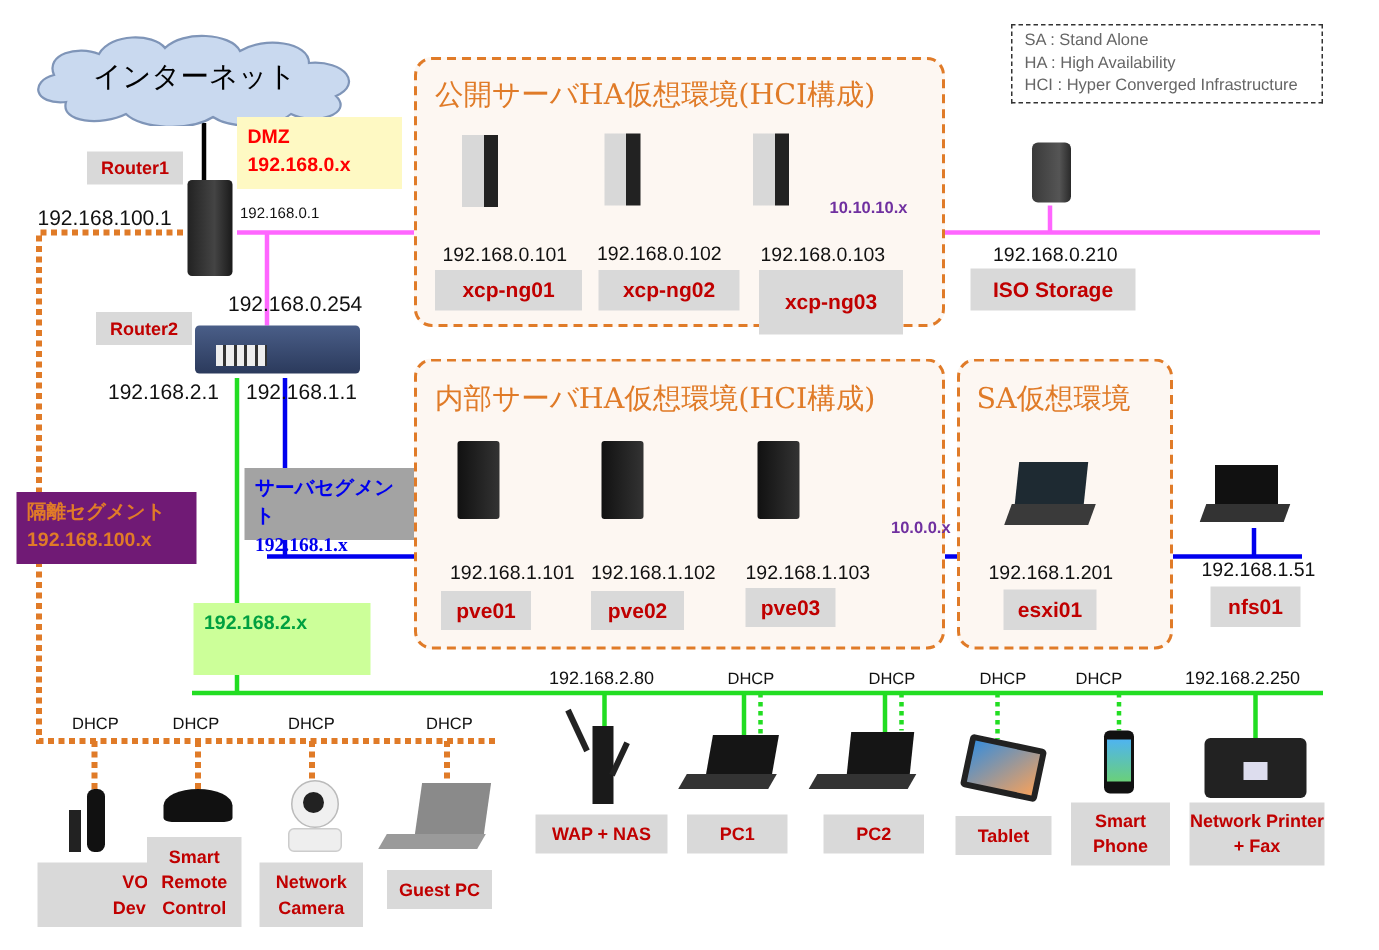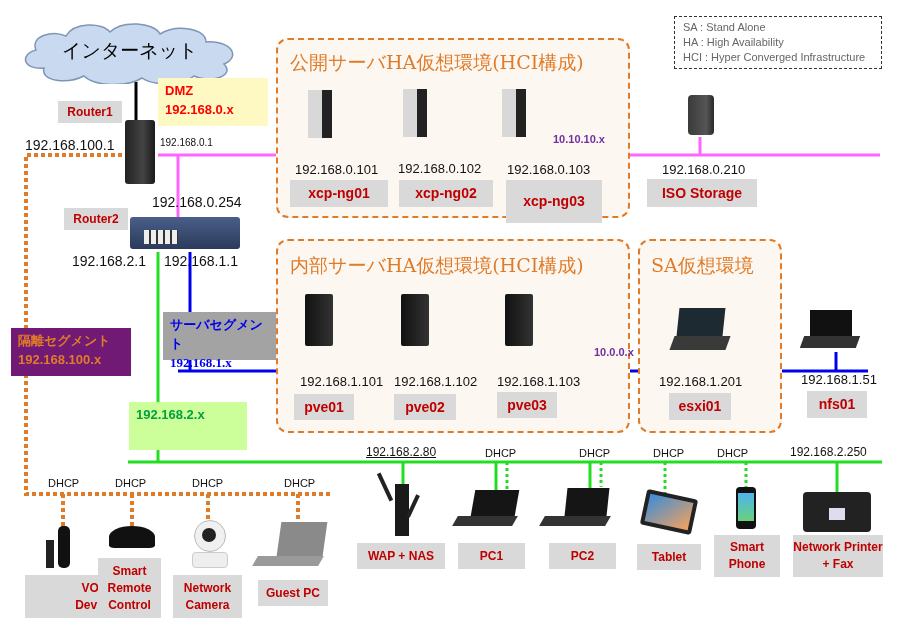--- a/index.html
+++ b/index.html
@@ -151,21 +151,21 @@
 <div class="ip" style="left:659px;top:374px;">192.168.1.201</div>
 <div class="label-box" style="left:669px;top:393px;width:62px;height:27px;font-size:14px;">esxi01</div>
 
 <div class="dev" style="left:802px;top:310px;width:56px;height:42px;">
   <div class="abs" style="left:8px;top:0;width:42px;height:26px;background:#111;"></div>
   <div class="abs" style="left:0;top:26px;width:56px;height:12px;background:#333;transform:skewX(-20deg);"></div>
 </div>
 <div class="ip" style="left:801px;top:372px;">192.168.1.51</div>
 <div class="label-box" style="left:807px;top:391px;width:60px;height:27px;font-size:14px;">nfs01</div>
 
-<div class="ip" style="left:366px;top:445px;font-size:12px;text-decoration:underline;">192.168.2.80</div>
+<div class="ip" style="left:366px;top:445px;font-size:12px;">192.168.2.80</div>
 <div class="dhcp" style="left:485px;top:447px;">DHCP</div>
 <div class="dhcp" style="left:579px;top:447px;">DHCP</div>
 <div class="dhcp" style="left:653px;top:447px;">DHCP</div>
 <div class="dhcp" style="left:717px;top:447px;">DHCP</div>
 <div class="ip" style="left:790px;top:445px;font-size:12px;">192.168.2.250</div>
 
 <div class="dev" style="left:383px;top:472px;width:36px;height:64px;">
   <div class="abs" style="left:12px;top:12px;width:14px;height:52px;background:#1a1a1a;"></div>
   <div class="abs" style="left:0;top:0;width:4px;height:30px;background:#222;transform:rotate(-25deg);"></div>
   <div class="abs" style="left:28px;top:22px;width:4px;height:24px;background:#222;transform:rotate(25deg);"></div>

